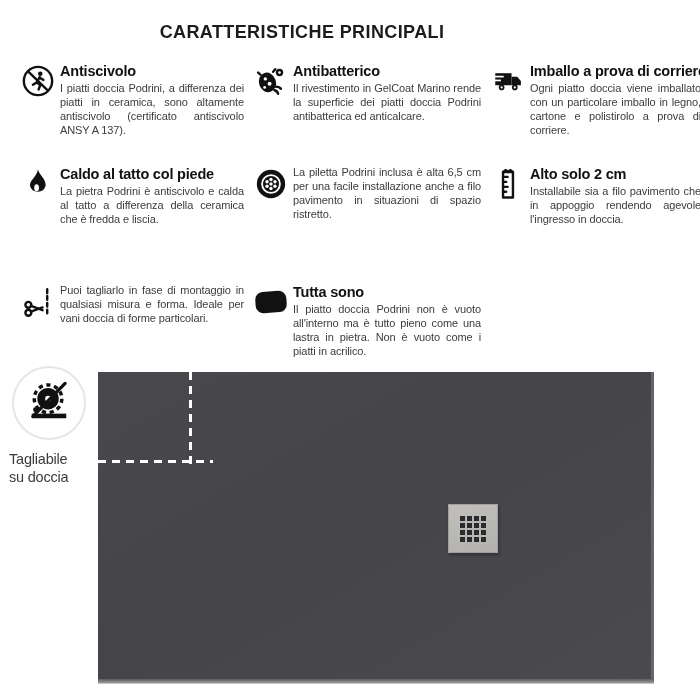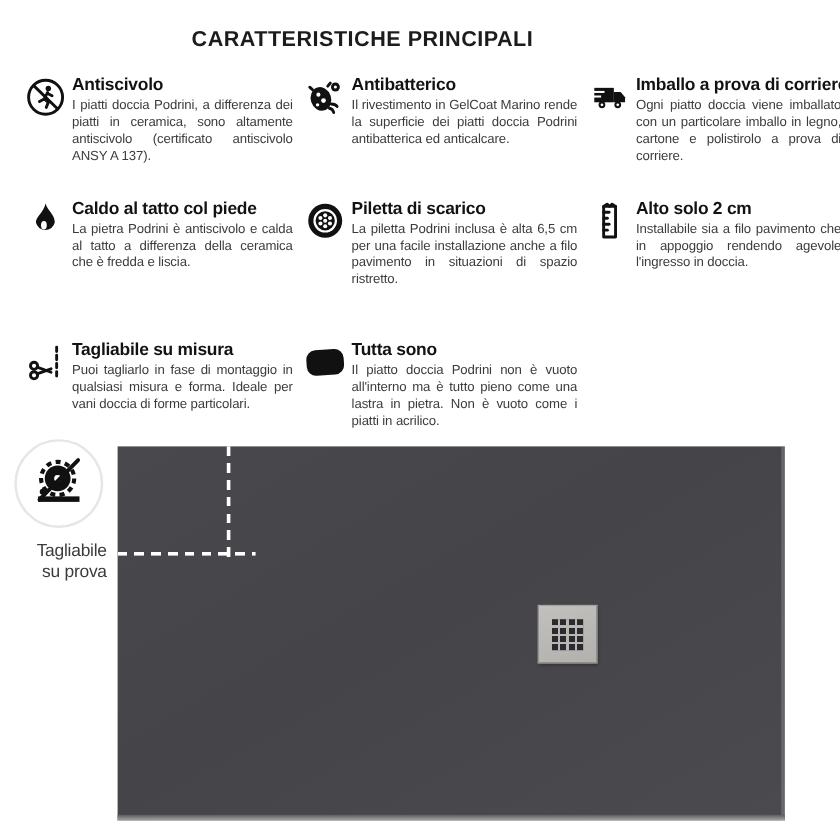--- a/index.html
+++ b/index.html
@@ -26,21 +26,21 @@
   .feature-body{flex:1;min-width:0;}
   .feature-title{
     font-size:14.5px;font-weight:bold;color:#121212;
     line-height:1.15;margin:0 0 2px;white-space:nowrap;letter-spacing:-.2px;
   }
   .feature-desc{
     font-size:11px;line-height:1.27;color:#3c3c3c;
     text-align:justify;letter-spacing:-.1px;
   }
   
-  .cut-badge{position:absolute;left:9px;top:366px;width:80px;text-align:right;}
+  .cut-badge{position:absolute;left:9px;top:366px;width:80px;text-align:left;}
   .badge-circle{
     width:74px;height:74px;border-radius:50%;box-sizing:border-box;
     border:2px solid #e6e6e6;background:#fff;
     display:flex;align-items:center;justify-content:center;margin:0 auto;
   }
   .badge-circle svg{width:46px;height:46px;}
   .badge-label{
     margin-top:10px;font-size:14.5px;color:#3b3b3b;line-height:1.25;letter-spacing:-.2px;
   }
   
@@ -165,21 +165,20 @@
         <circle fill="#fff" cx="12" cy="12" r="1.2"></circle>
         <circle fill="#fff" cx="12" cy="8.8" r="1.2"></circle>
         <circle fill="#fff" cx="12" cy="15.2" r="1.2"></circle>
         <circle fill="#fff" cx="9.2" cy="10.4" r="1.2"></circle>
         <circle fill="#fff" cx="14.8" cy="10.4" r="1.2"></circle>
         <circle fill="#fff" cx="9.2" cy="13.6" r="1.2"></circle>
         <circle fill="#fff" cx="14.8" cy="13.6" r="1.2"></circle>
       </svg>
     </span>
     <div class="feature-body">
-      <div class="feature-title">Piletta di scarico</div>
       <div class="feature-desc">La piletta Podrini inclusa è alta 6,5 cm per una facile installazione anche a filo pavimento in situazioni di spazio ristretto.</div>
     </div>
   </div>
 
   <div class="feature">
     <span class="icon-wrap">
       <svg viewBox="0 0 24 24">
         <path class="ic" stroke-width="1.6" d="M8.5 3.5 L10.5 2.2 L12 3.5 L13.5 2.2 L15.5 3.5"></path>
         <rect class="ic" stroke-width="1.6" x="8.5" y="3.5" width="7" height="18"></rect>
         <path class="ic" stroke-width="1.3" d="M8.5 7 h3.2"></path>
@@ -198,21 +197,20 @@
     <span class="icon-wrap">
       <svg viewBox="0 0 24 24">
         <circle class="ic" stroke-width="1.6" cx="5.2" cy="14" r="2.1"></circle>
         <circle class="ic" stroke-width="1.6" cx="5.2" cy="19.6" r="2.1"></circle>
         <path class="ic" stroke-width="1.6" d="M7 14.8 L15.2 17.8"></path>
         <path class="ic" stroke-width="1.6" d="M7 18.8 L15.2 15.8"></path>
         <path class="ic" stroke-width="2" stroke-dasharray="2.6 2.2" d="M18.5 3 V22"></path>
       </svg>
     </span>
     <div class="feature-body">
-      <div class="feature-title">Tagliabile su misura</div>
       <div class="feature-desc">Puoi tagliarlo in fase di montaggio in qualsiasi misura e forma. Ideale per vani doccia di forme particolari.</div>
     </div>
   </div>
 
   <div class="feature">
     <span class="icon-wrap">
       <svg viewBox="0 0 24 24">
         <rect class="icf" x="1" y="4.5" width="22" height="15" rx="5.5" transform="rotate(-4 12 12)"></rect>
       </svg>
     </span>
@@ -232,21 +230,21 @@
         <circle class="icf" cx="11.5" cy="10.8" r="5.6"></circle>
         <circle fill="#fff" cx="11.5" cy="10.8" r="1.5"></circle>
         <rect class="icf" x="3" y="18.6" width="18" height="2.4"></rect>
         <circle class="icf" cx="5" cy="16.6" r="1.3"></circle>
         <path stroke="#111" stroke-width="1.7" stroke-linecap="round" d="M3.6 20 L20.4 2.8"></path>
       </svg>
     </span>
   </div>
   <div class="badge-label">
     <div>Tagliabile</div>
-    <div>su prova</div>
+    <div>su doccia</div>
   </div>
 </div>
 
 <div class="tray">
   <div class="cut-line-v"></div>
   <div class="cut-line-h"></div>
   <div class="drain-grate">
     <div class="drain-holes"></div>
   </div>
   <div class="tray-bottom-edge"></div>

